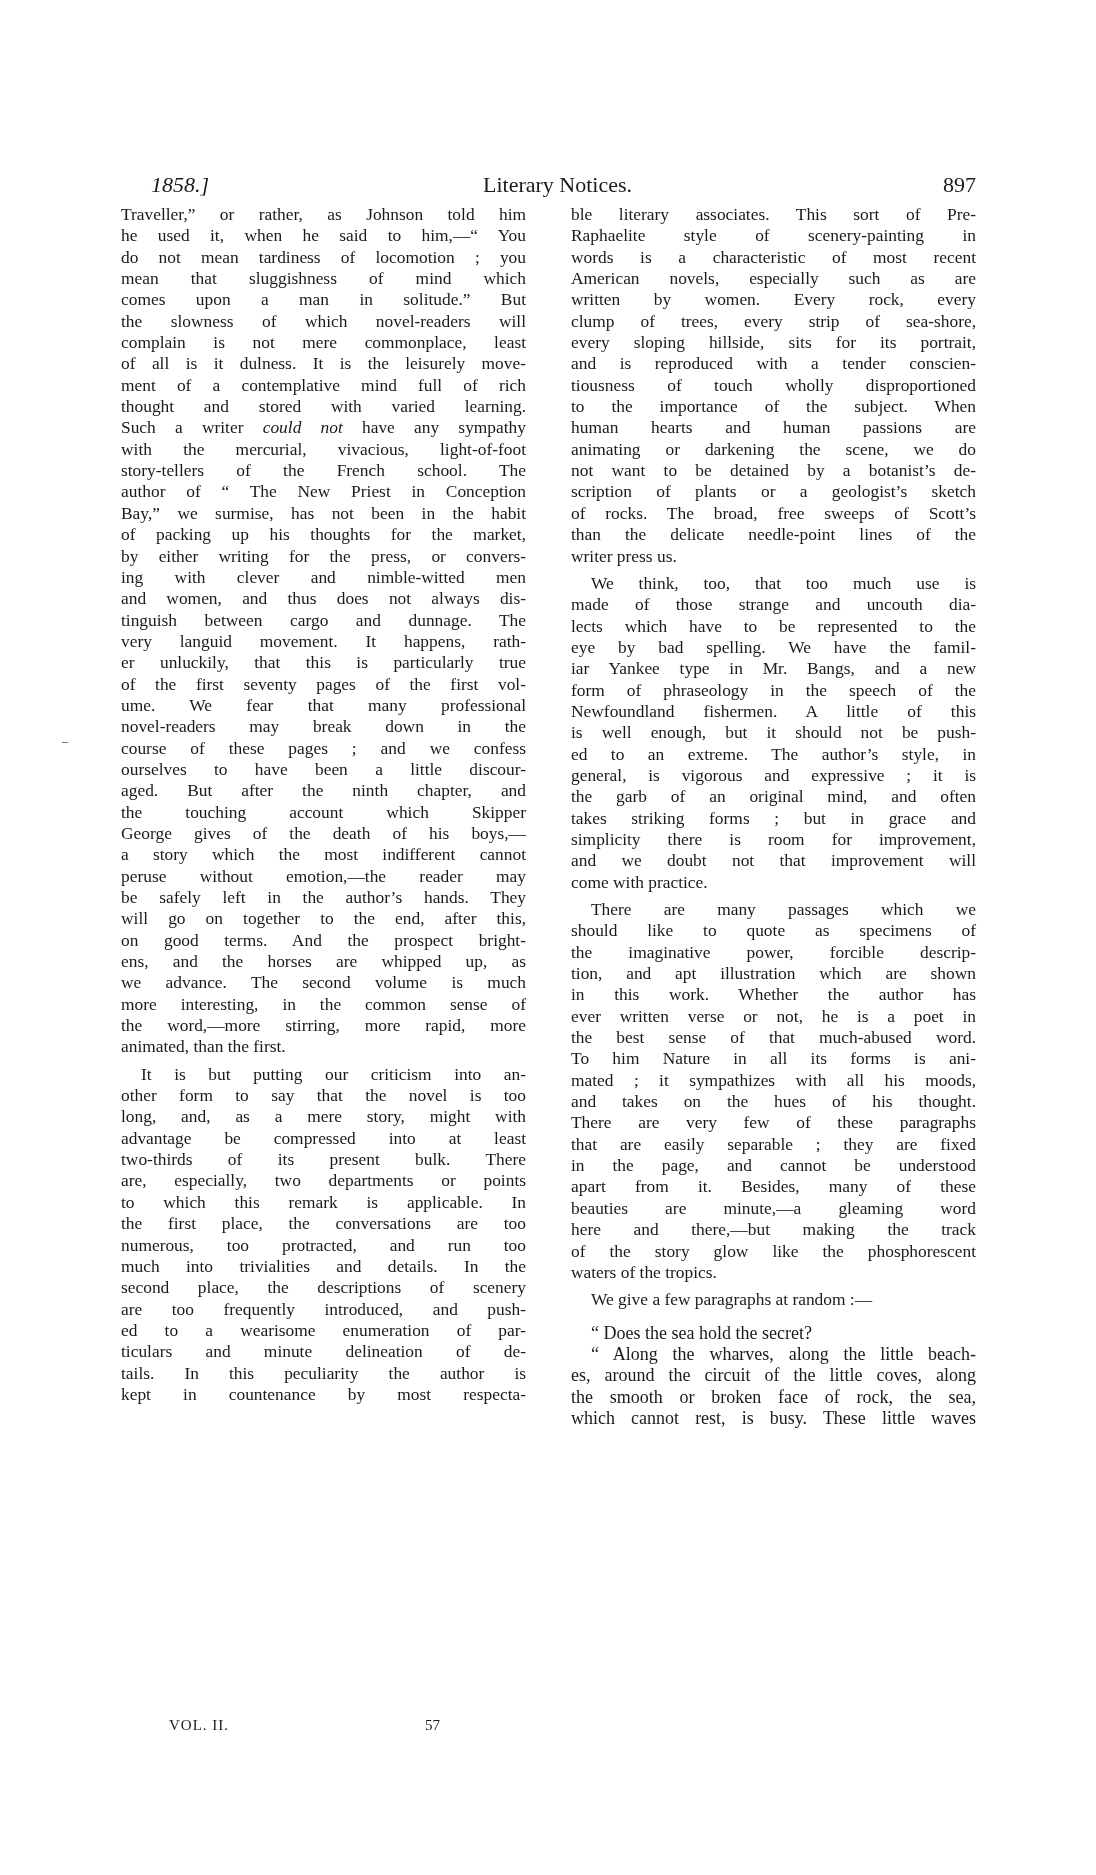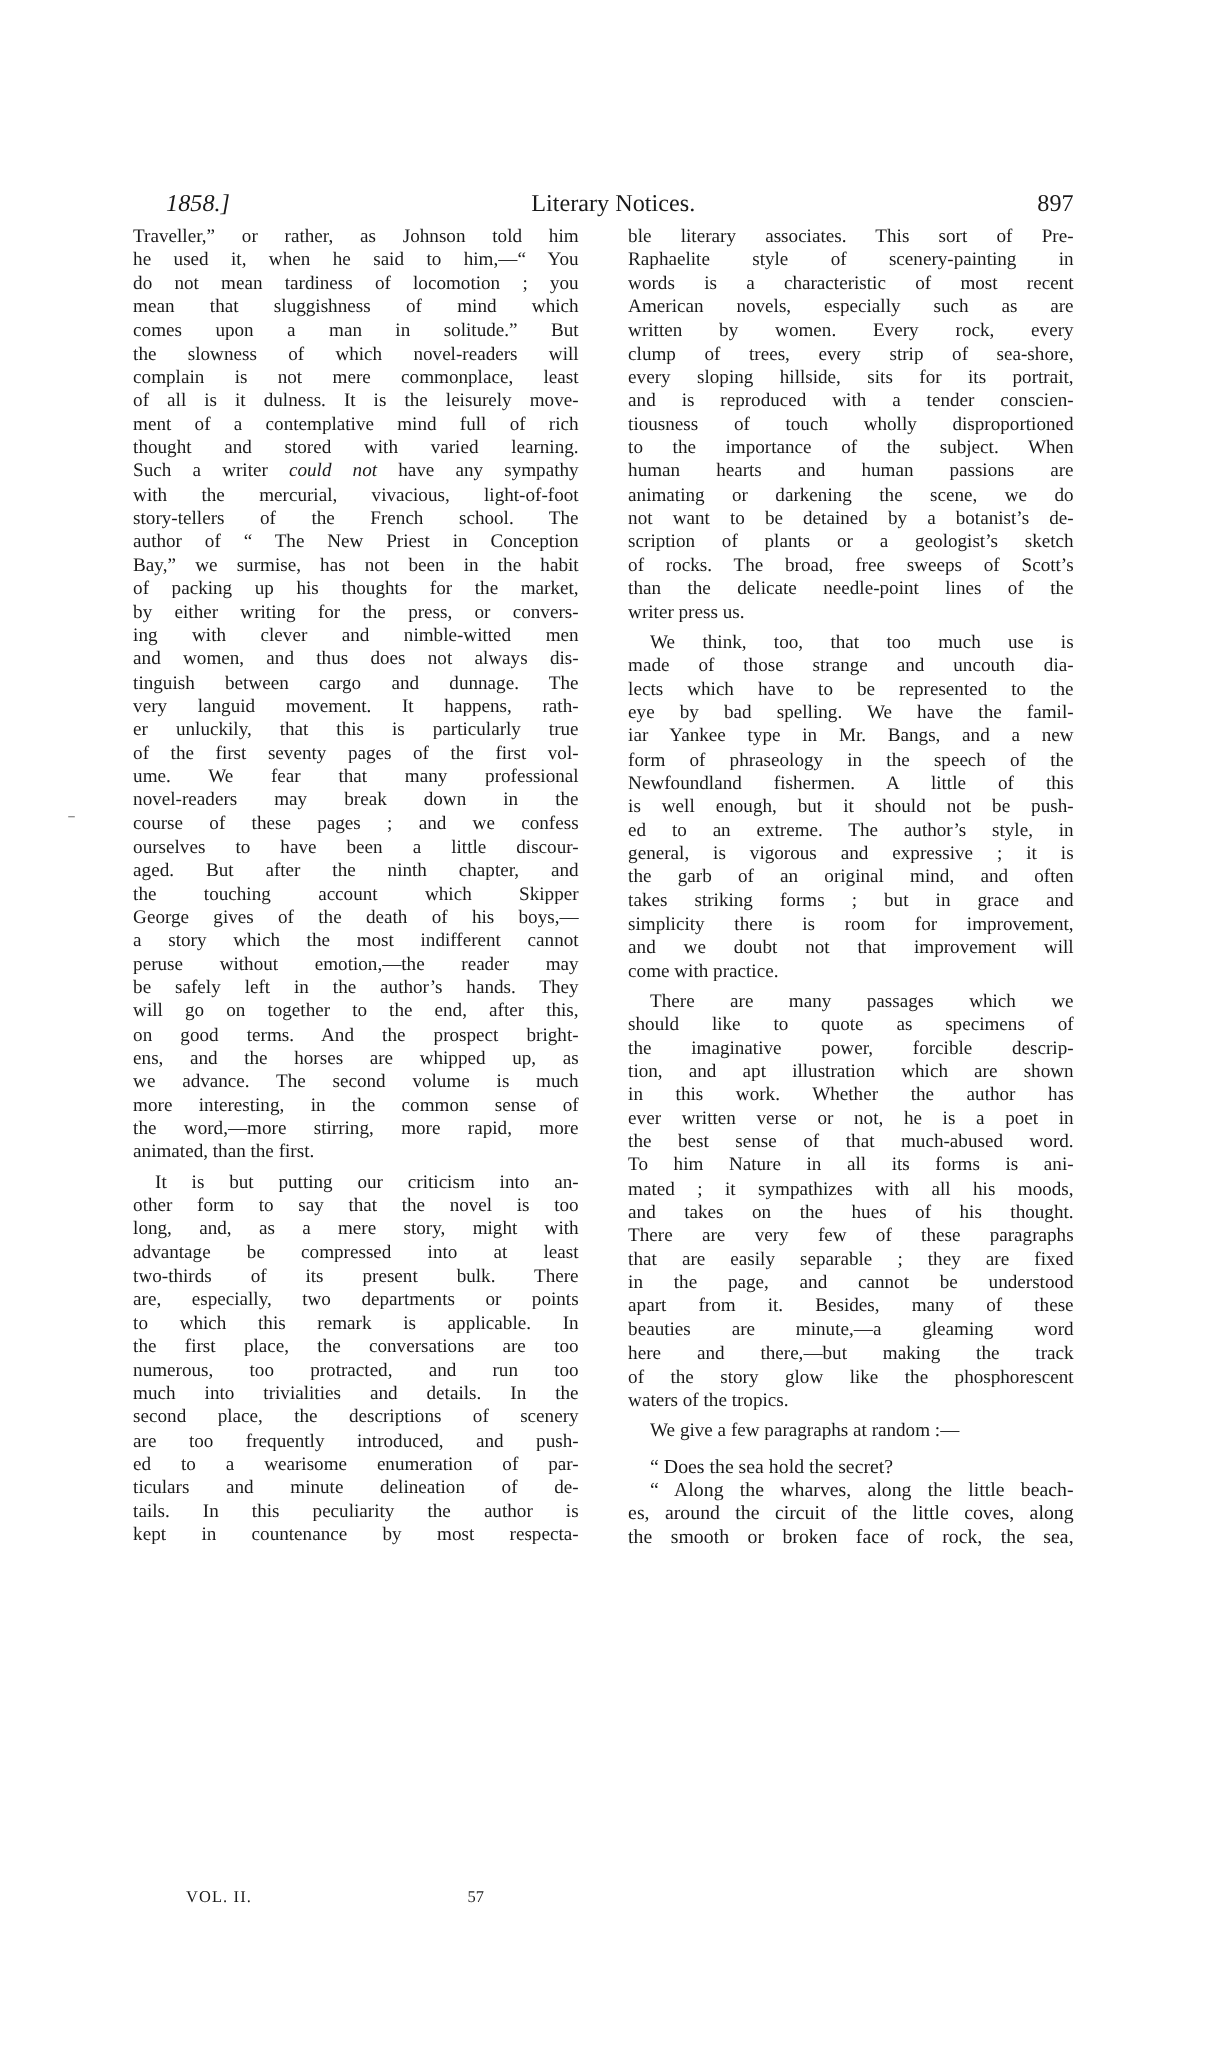--- a/index.html
+++ b/index.html
@@ -152,20 +152,21 @@
       <span class="line">of the story glow like the phosphorescent</span>
       <span class="line last">waters of the tropics.</span>
       <span class="gap"></span>
       <span class="line indent last">We give a few paragraphs at random :—</span>
       <span class="gap"></span>
       <span class="gap"></span>
       <span class="line indent last quote">“ Does the sea hold the secret?</span>
       <span class="line indent quote">“ Along the wharves, along the little beach-</span>
       <span class="line quote">es, around the circuit of the little coves, along</span>
       <span class="line quote">the smooth or broken face of rock, the sea,</span>
+      <span class="line quote">which cannot rest, is busy. These little waves</span>
     </div>
 
   <div class="footer">
     <span class="footer-left">VOL. II.</span>
     <span class="footer-right">57</span>
   </div>
 
 </div>
 
 </body></html>

